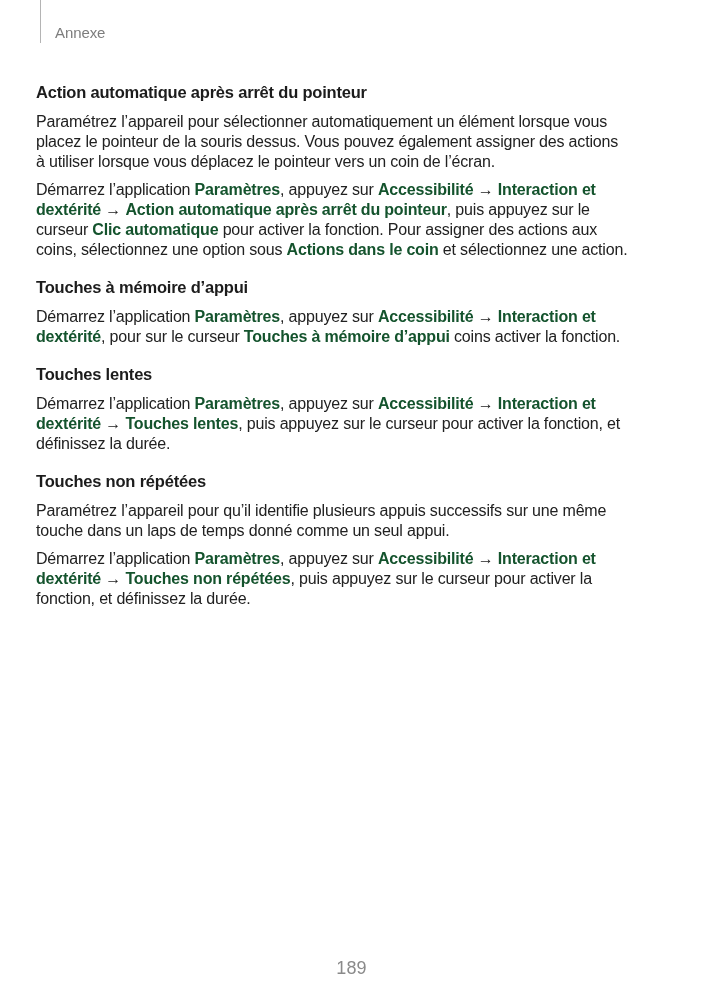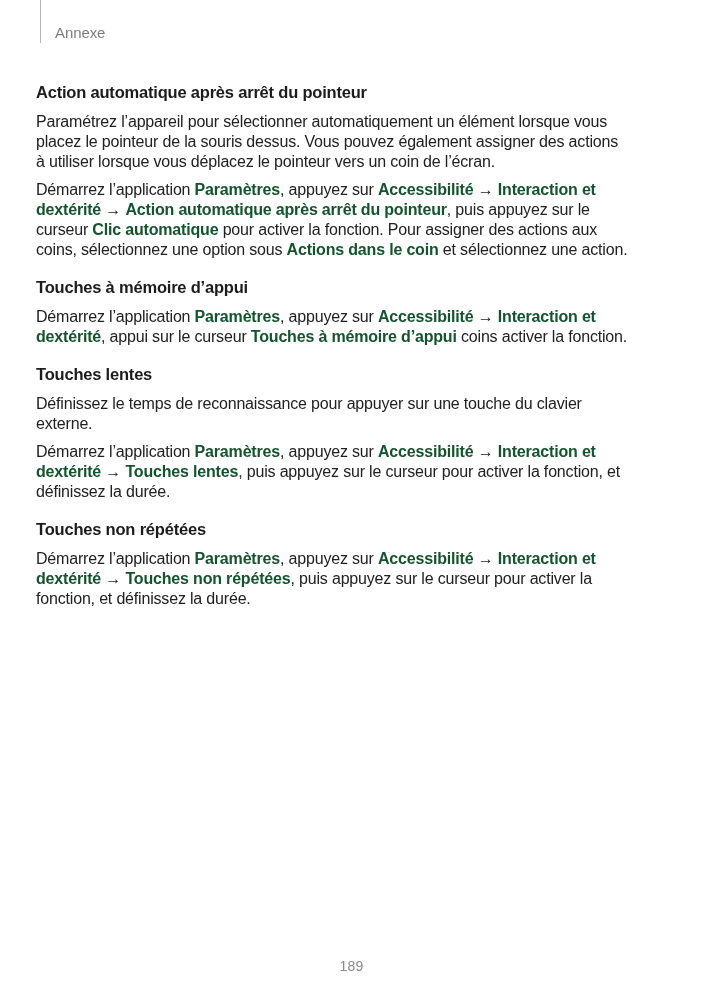--- a/index.html
+++ b/index.html
@@ -62,49 +62,49 @@
     font-weight: bold;
     color: #14532d;
   }
   
   .page-number {
     position: absolute;
     left: 0;
     top: 958px;
     width: 100%;
     text-align: center;
-    font-size: 14px;
+    font-size: 18px;
     color: #8a8a8a;
     letter-spacing: 0.2px;
   }
 </style>
 </head>
 <body>
 
 <div class="page">
 
   <div class="header-rule"></div>
   <div class="header-label">Annexe</div>
 
   <main class="content">
       <section class="section">
         <h2 class="section-title">Action automatique après arrêt du pointeur</h2>
         <p class="para"><span>Paramétrez l’appareil pour sélectionner automatiquement un élément lorsque vous placez le pointeur de la souris dessus. Vous pouvez également assigner des actions à utiliser lorsque vous déplacez le pointeur vers un coin de l’écran.</span></p>
         <p class="para"><span>Démarrez l’application </span><b>Paramètres</b><span>, appuyez sur </span><b>Accessibilité</b><span> → </span><b>Interaction et dextérité</b><span> → </span><b>Action automatique après arrêt du pointeur</b><span>, puis appuyez sur le curseur </span><b>Clic automatique</b><span> pour activer la fonction. Pour assigner des actions aux coins, sélectionnez une option sous </span><b>Actions dans le coin</b><span> et sélectionnez une action.</span></p>
       </section>
       <section class="section">
         <h2 class="section-title">Touches à mémoire d’appui</h2>
-        <p class="para"><span>Démarrez l’application </span><b>Paramètres</b><span>, appuyez sur </span><b>Accessibilité</b><span> → </span><b>Interaction et dextérité</b><span>, appui sur le curseur </span><b>Touches à mémoire d’appui</b><span> coins activer la fonction.</span></p>
+        <p class="para"><span>Démarrez l’application </span><b>Paramètres</b><span>, appuyez sur </span><b>Accessibilité</b><span> → </span><b>Interaction et dextérité</b><span>, pour sur le curseur </span><b>Touches à mémoire d’appui</b><span> coins activer la fonction.</span></p>
       </section>
       <section class="section">
         <h2 class="section-title">Touches lentes</h2>
-        <p class="para"><span>Définissez le temps de reconnaissance pour appuyer sur une touche du clavier externe.</span></p>
         <p class="para"><span>Démarrez l’application </span><b>Paramètres</b><span>, appuyez sur </span><b>Accessibilité</b><span> → </span><b>Interaction et dextérité</b><span> → </span><b>Touches lentes</b><span>, puis appuyez sur le curseur pour activer la fonction, et définissez la durée.</span></p>
       </section>
       <section class="section">
         <h2 class="section-title">Touches non répétées</h2>
+        <p class="para"><span>Paramétrez l’appareil pour qu’il identifie plusieurs appuis successifs sur une même touche dans un laps de temps donné comme un seul appui.</span></p>
         <p class="para"><span>Démarrez l’application </span><b>Paramètres</b><span>, appuyez sur </span><b>Accessibilité</b><span> → </span><b>Interaction et dextérité</b><span> → </span><b>Touches non répétées</b><span>, puis appuyez sur le curseur pour activer la fonction, et définissez la durée.</span></p>
       </section>
     </main>
 
   <div class="page-number">189</div>
 
 </div>
 
 </body></html>

